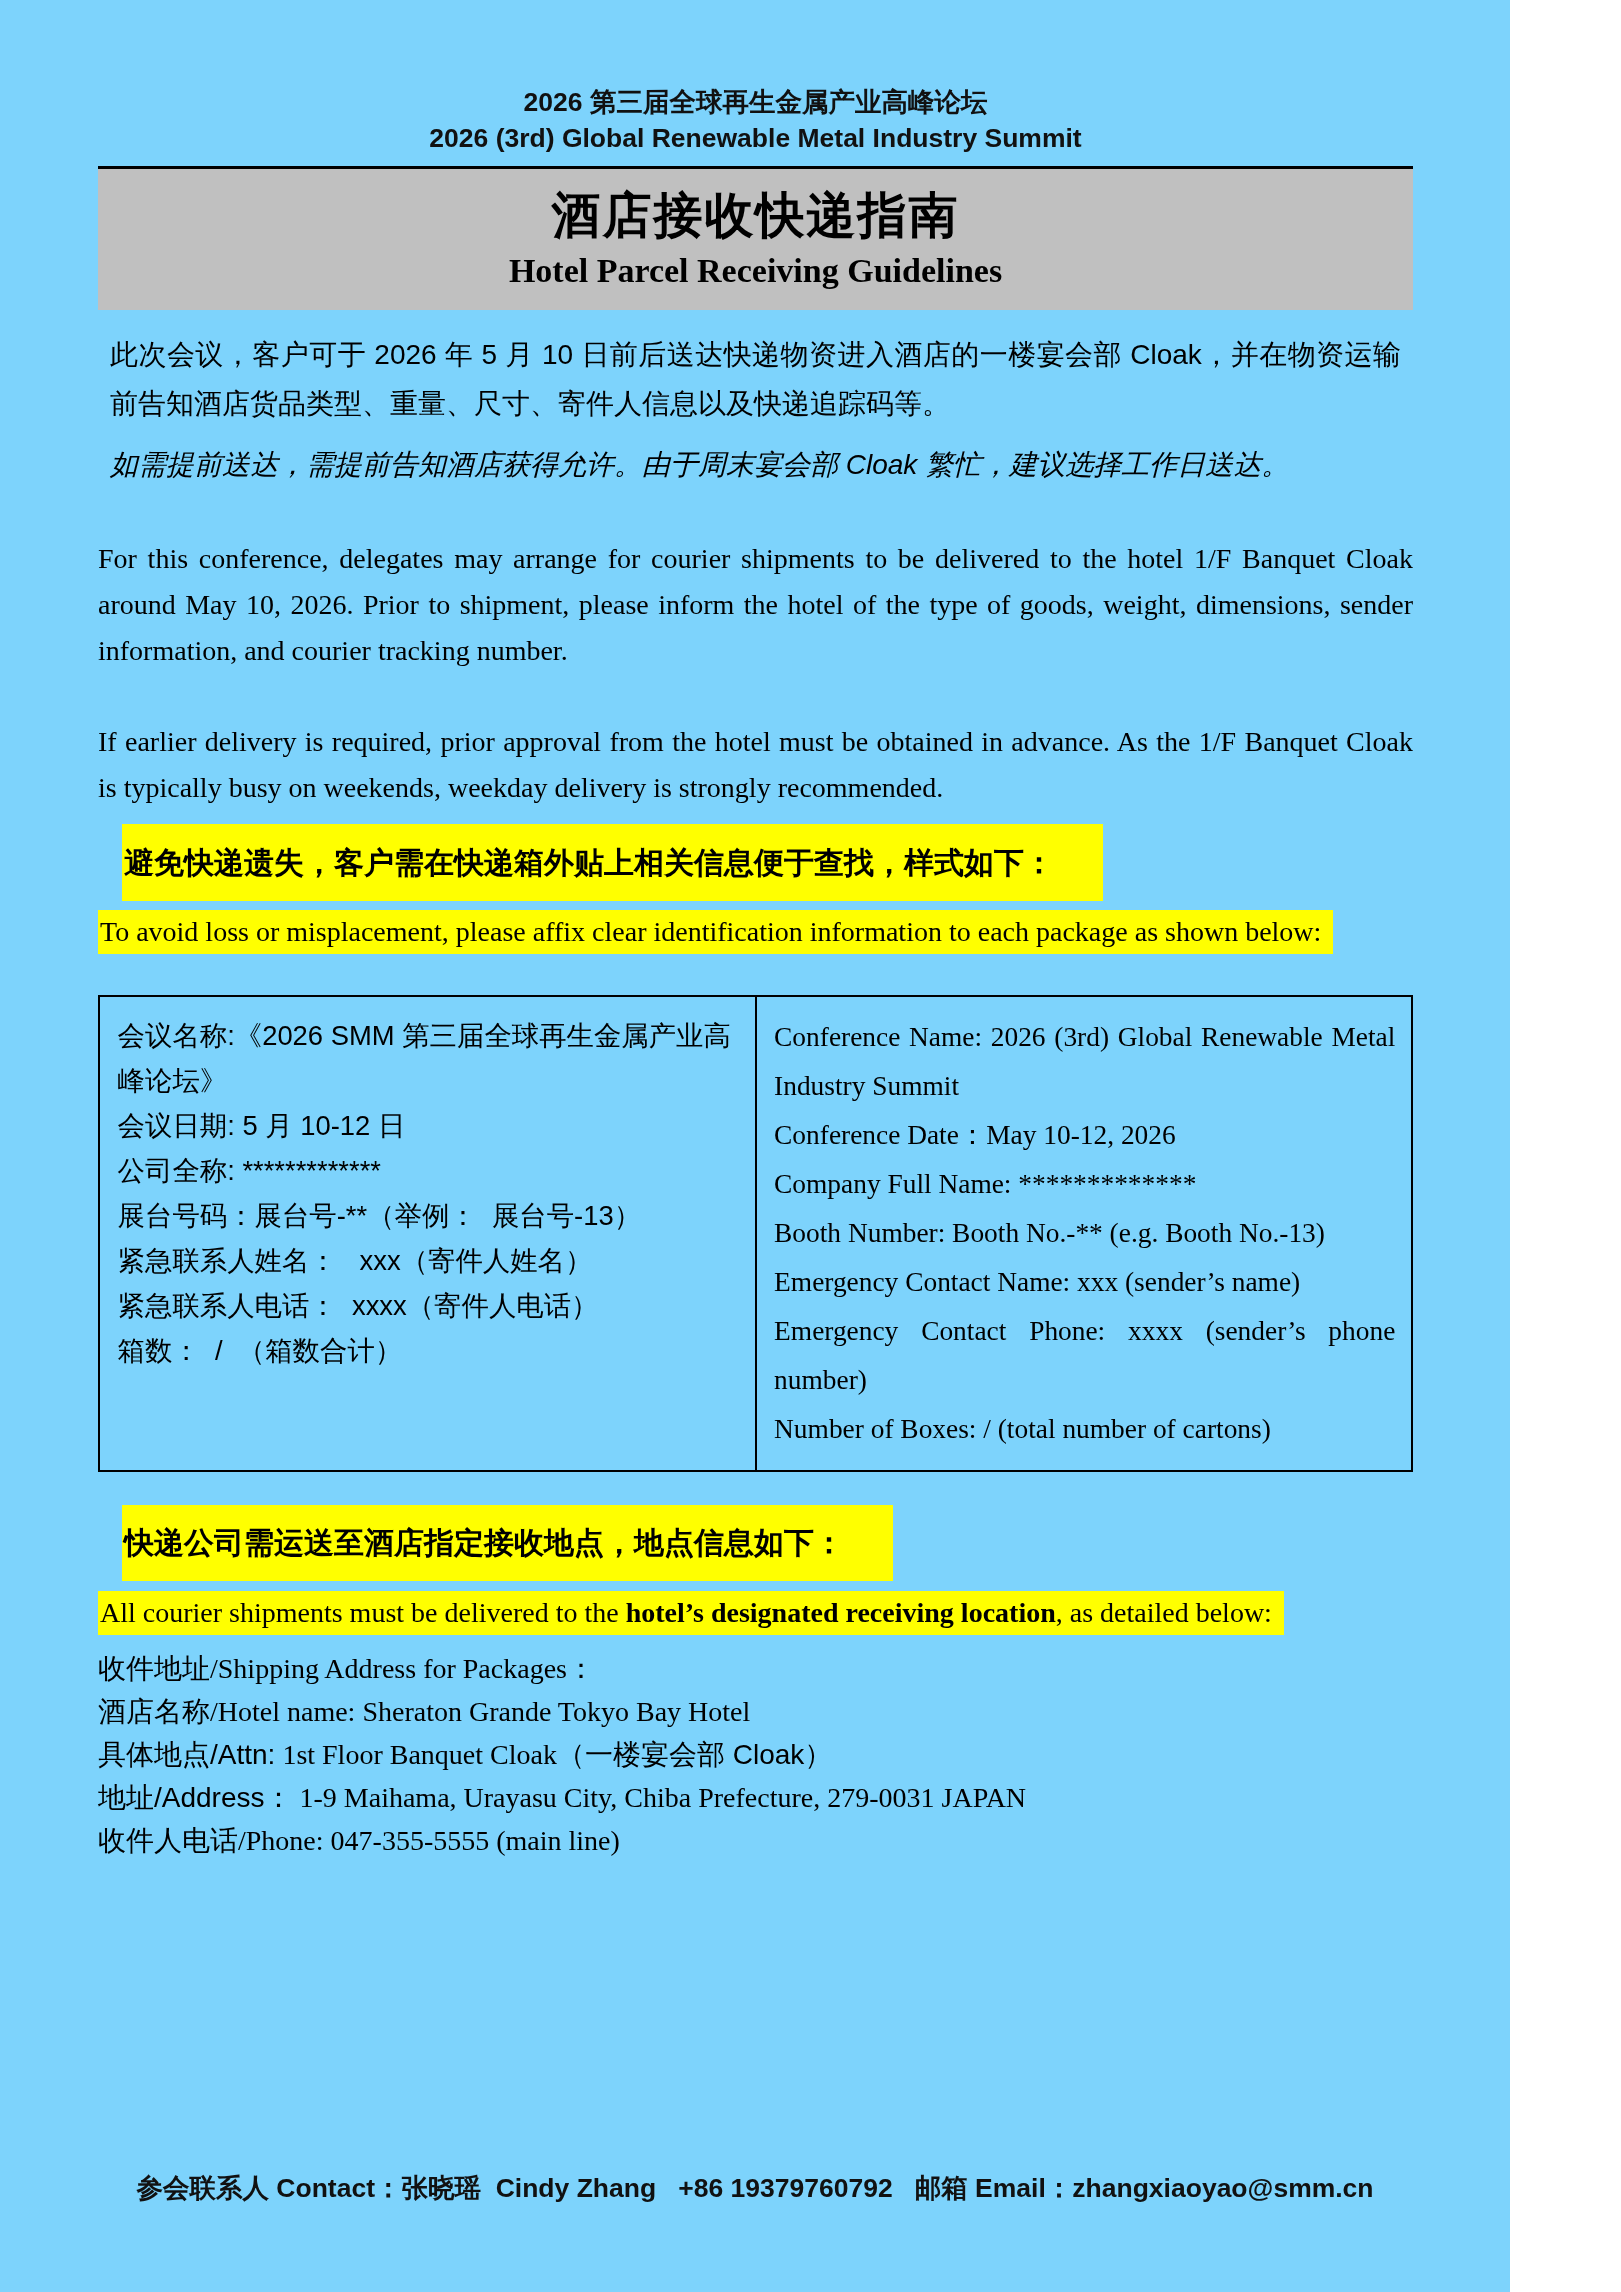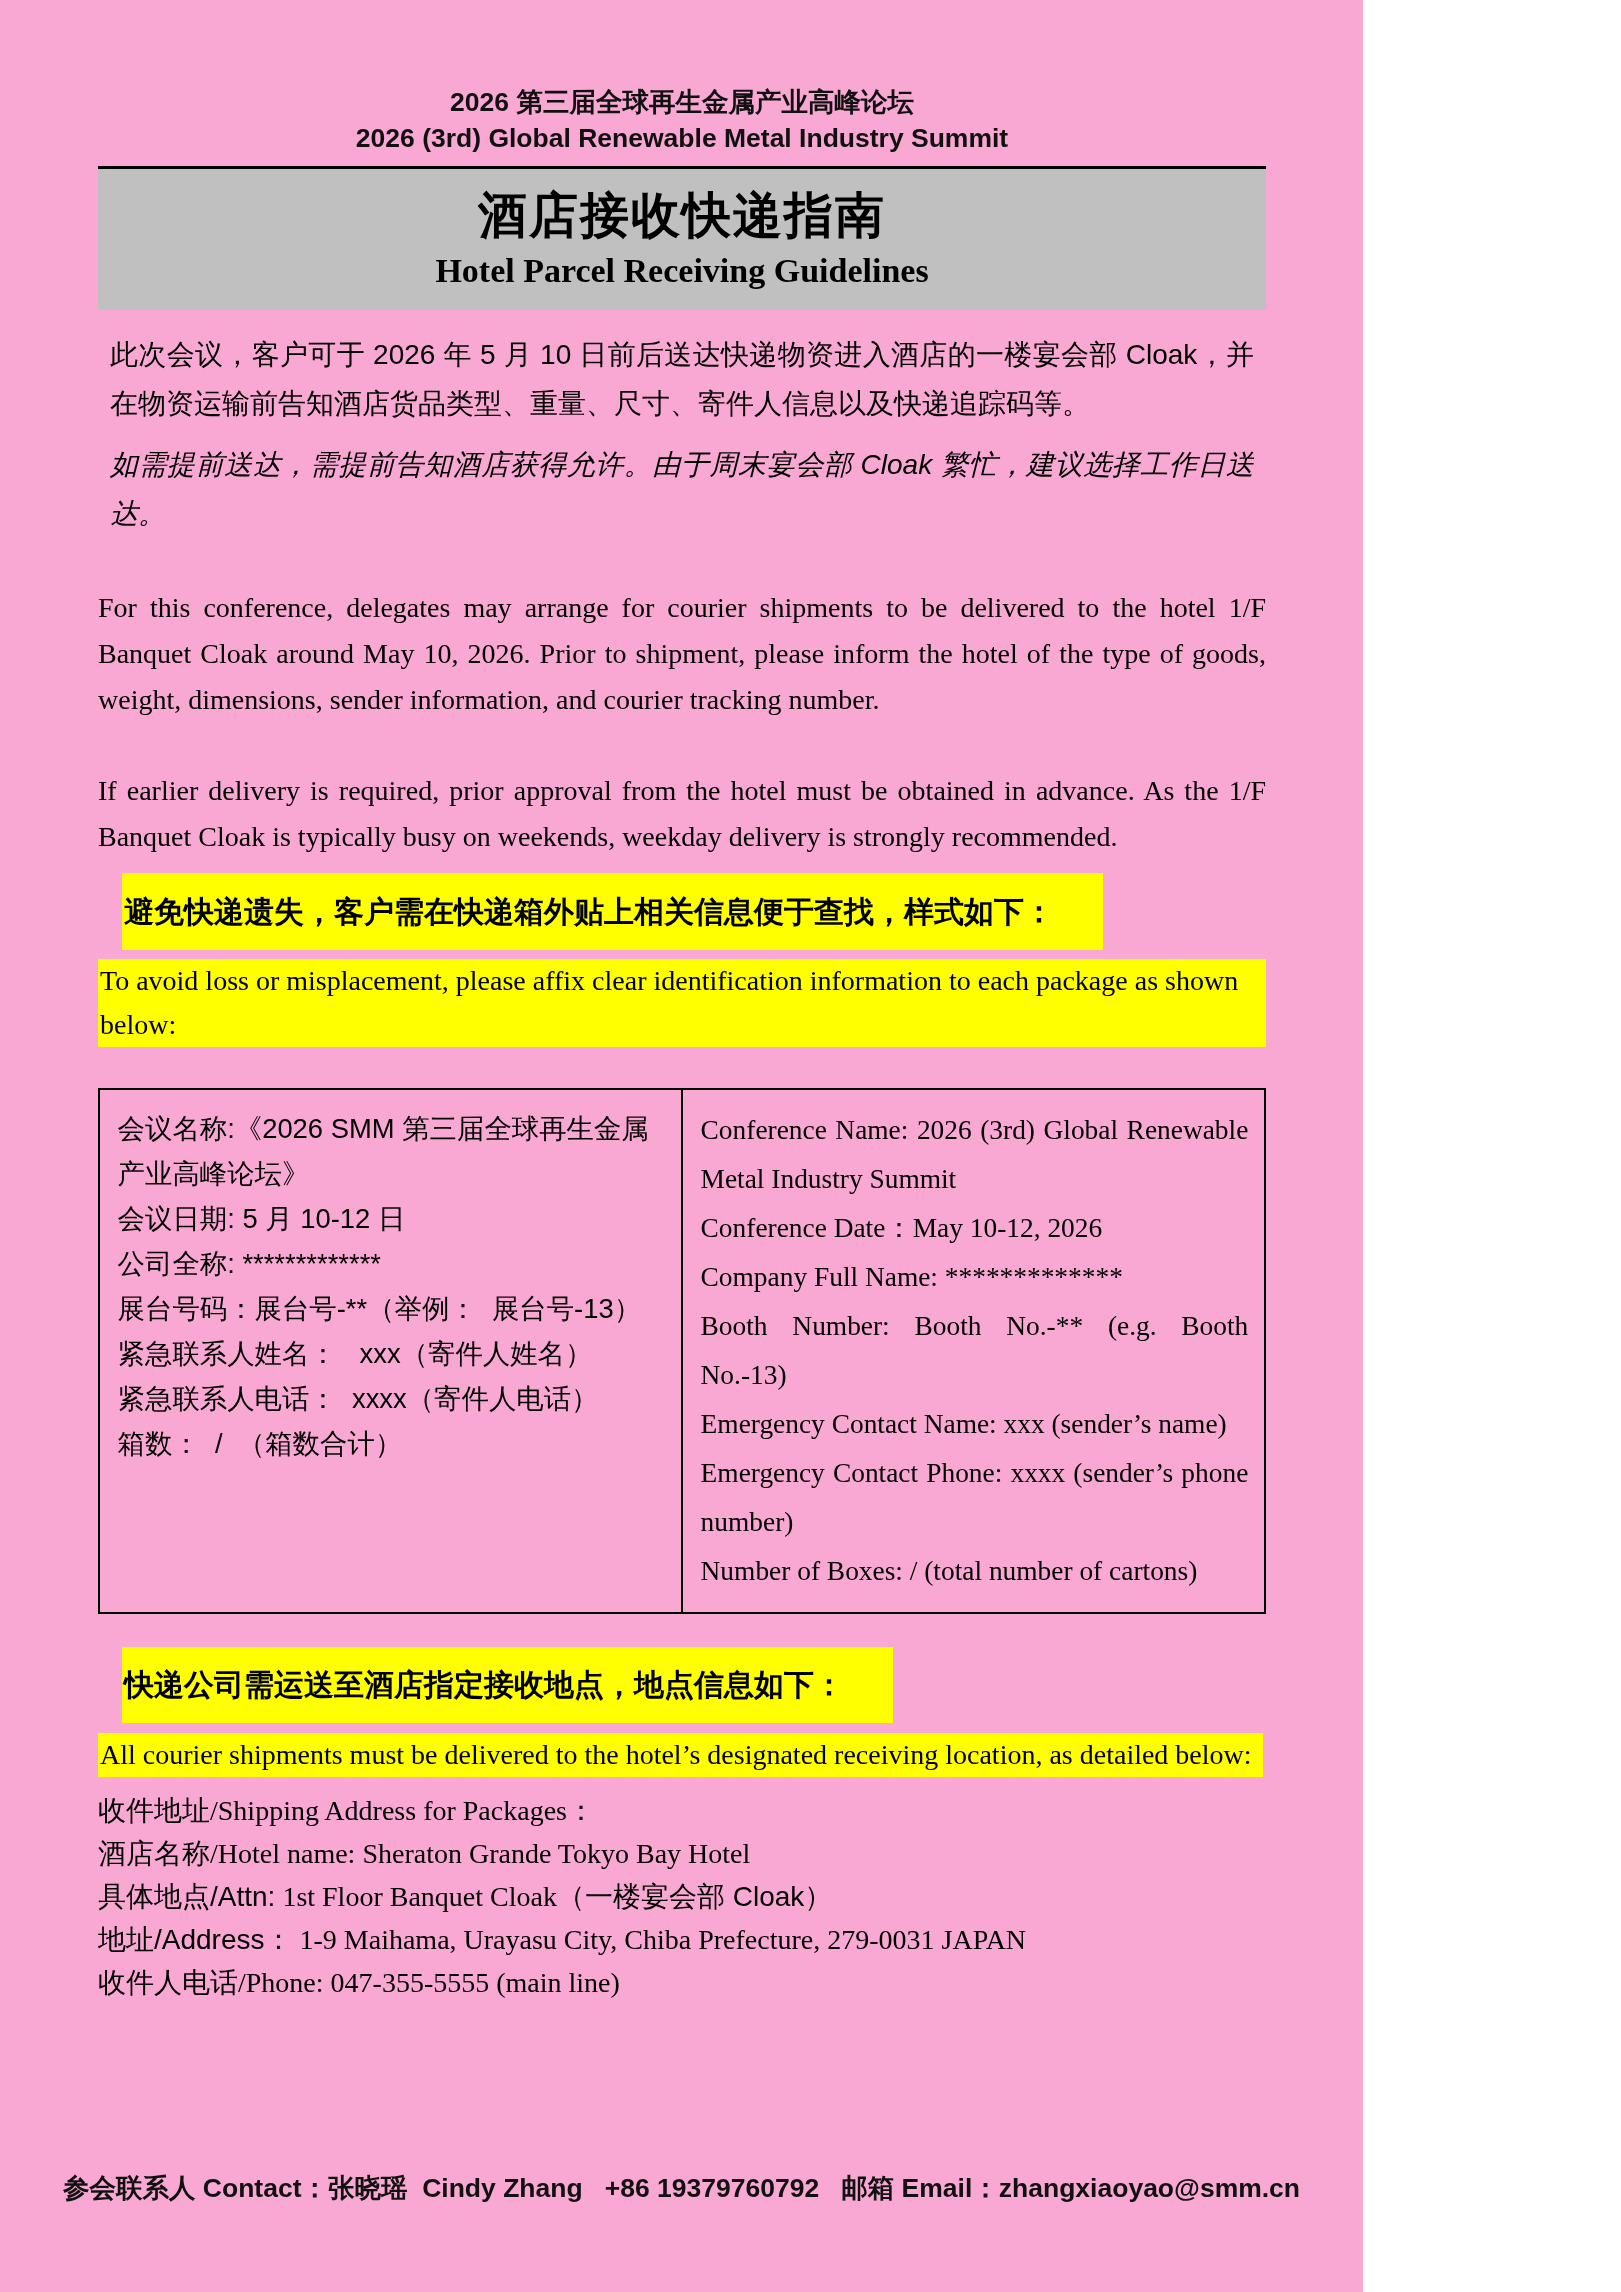--- a/index.html
+++ b/index.html
@@ -1,17 +1,17 @@
 <!DOCTYPE html>
 <html><head>
 <meta charset="utf-8">
 <style>
   html,body { margin:0; padding:0; background:#ffffff; }
   .page {
-    position:relative; width:1363px; height:2293px; background:#f9a8d4;
+    position:relative; width:1510px; height:2293px; background:#7dd3fc;
     font-family:"Liberation Sans", sans-serif; color:#000; overflow:hidden;
   }
   .content { padding:84px 97px 0 98px; }
 
   .header-line {
     text-align:center; font-weight:bold; font-size:26.5px; line-height:36px; color:#111;
   }
 
   .title-block {
     margin-top:9.8px; background:#c0c0c0; border-top:3.9px solid #000;
@@ -32,21 +32,21 @@
   .hl-block-zh .hl {
     display:inline-block; font-size:30px; font-weight:bold; line-height:33px;
     padding:21.6px 49px 21.6px 2px;
     margin-left:24px;
   }
   .hl-line-en { margin-top:9.8px; }
   .hl-line-en .hl {
     display:inline-block; font-family:"Liberation Serif", serif; font-size:28px;
     line-height:44px; padding:0 11.8px 0 2px;
   }
-  .hl-line-en .bold-serif { font-weight:normal; }
+  .hl-line-en .bold-serif { font-weight:bold; }
 
   .info-table {
     margin-top:41px; width:100%; border-collapse:collapse;
     border:2px solid #000; border-bottom:2.9px solid #000; table-layout:fixed;
   }
   .info-table td { border:2px solid #000; vertical-align:top; padding:15.7px 15.7px 15.7px 17.6px; }
   .cell-line-zh { font-size:27.4px; line-height:45px; white-space:pre-wrap; }
   .cell-line-en { font-family:"Liberation Serif", serif; font-size:27.4px; line-height:49px; text-align:justify; }
 
   .hl-block2 { margin-top:33px; }

